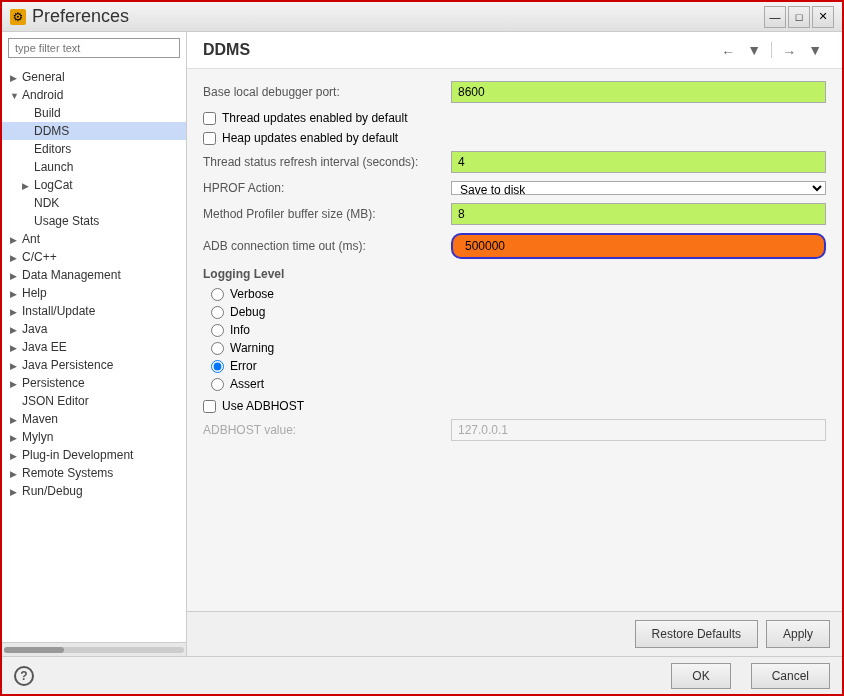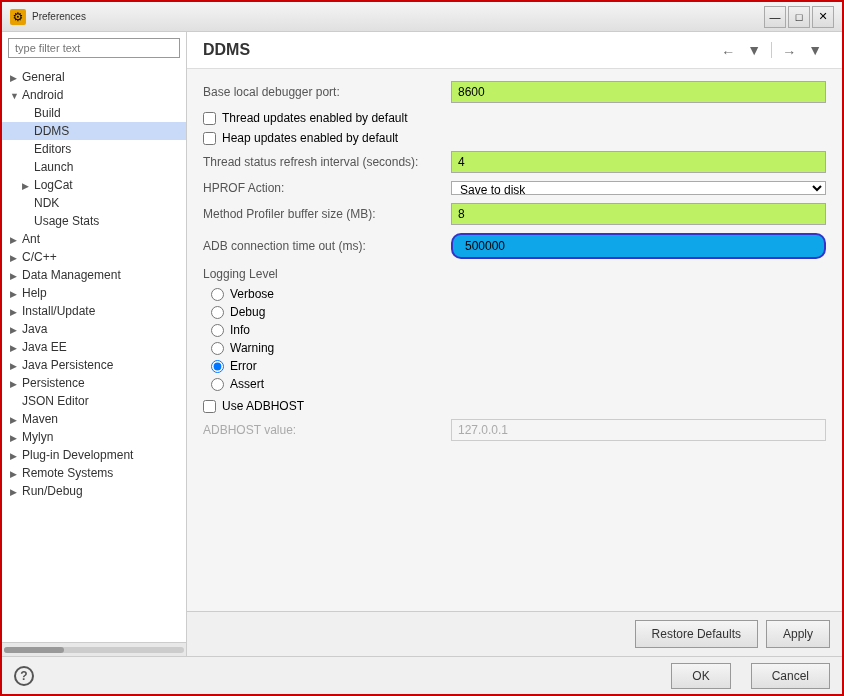--- a/index.html
+++ b/index.html
@@ -15,21 +15,21 @@
     .title-bar {
       background: linear-gradient(to bottom, #f5f5f5, #e0e0e0);
       height: 30px;
       display: flex; align-items: center; justify-content: space-between;
       padding: 0 8px;
       border-bottom: 1px solid #ccc;
       flex-shrink: 0;
     }
     .title-bar-left { display: flex; align-items: center; gap: 6px; }
     .title-bar-icon { width: 16px; height: 16px; background: #e8a000; border-radius: 2px; display: flex; align-items: center; justify-content: center; font-size: 10px; }
-    .title-bar-title { font-size: 10px; color: #333; }
+    .title-bar-title { font-size: 18px; color: #333; }
     .title-bar-controls { display: flex; gap: 2px; }
     .title-bar-btn { 
       width: 22px; height: 22px; 
       border: 1px solid #aaa; background: linear-gradient(to bottom, #f0f0f0, #ddd);
       cursor: pointer; display: flex; align-items: center; justify-content: center; font-size: 11px;
     }
 
     .main-area {
       display: flex; flex: 1; overflow: hidden;
     }
@@ -130,25 +130,25 @@
       outline: none;
     }
     
     .adb-input {
       flex: 1; height: 26px;
       border: 2px solid #3333cc;
       border-radius: 10px;
       padding: 2px 12px;
       font-size: 12px;
       outline: none;
-      background: #0ea5e9;
+      background: #f97316;
     }
     
     .section-title {
-      font-size: 12px; font-weight: normal; color: #555;
+      font-size: 12px; font-weight: bold; color: #555;
       margin-bottom: 6px; margin-top: 4px;
     }
     
     .radio-group { padding-left: 8px; }
     .radio-row {
       display: flex; align-items: center;
       margin-bottom: 4px;
     }
     .radio-row input[type="radio"] { margin-right: 6px; }
     

